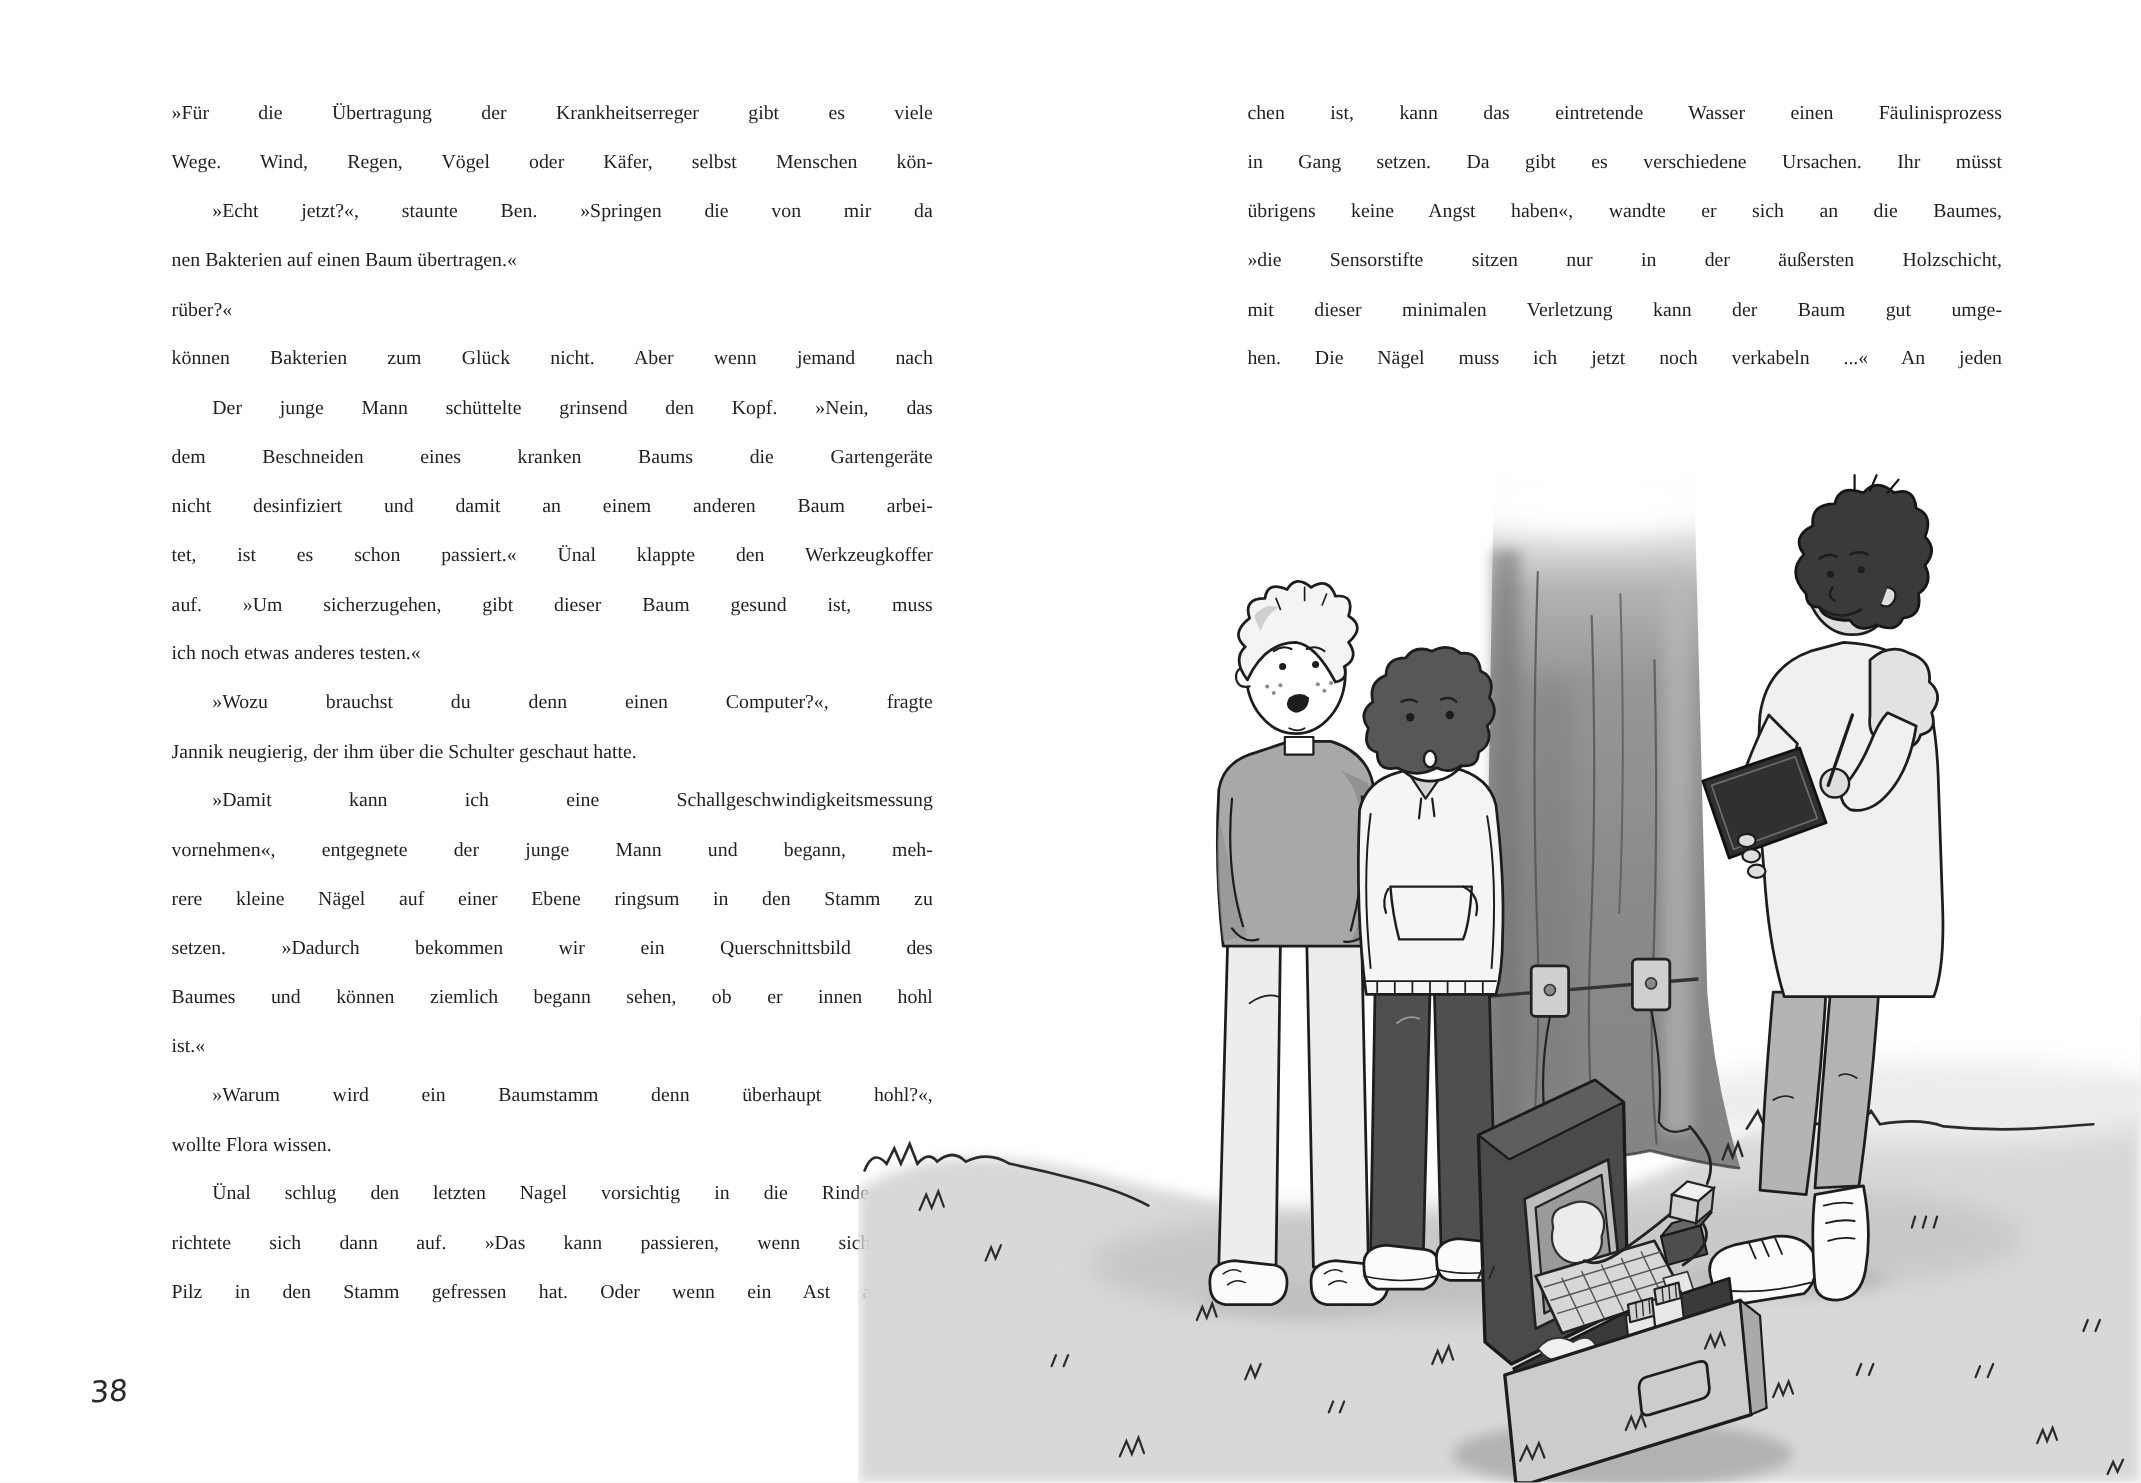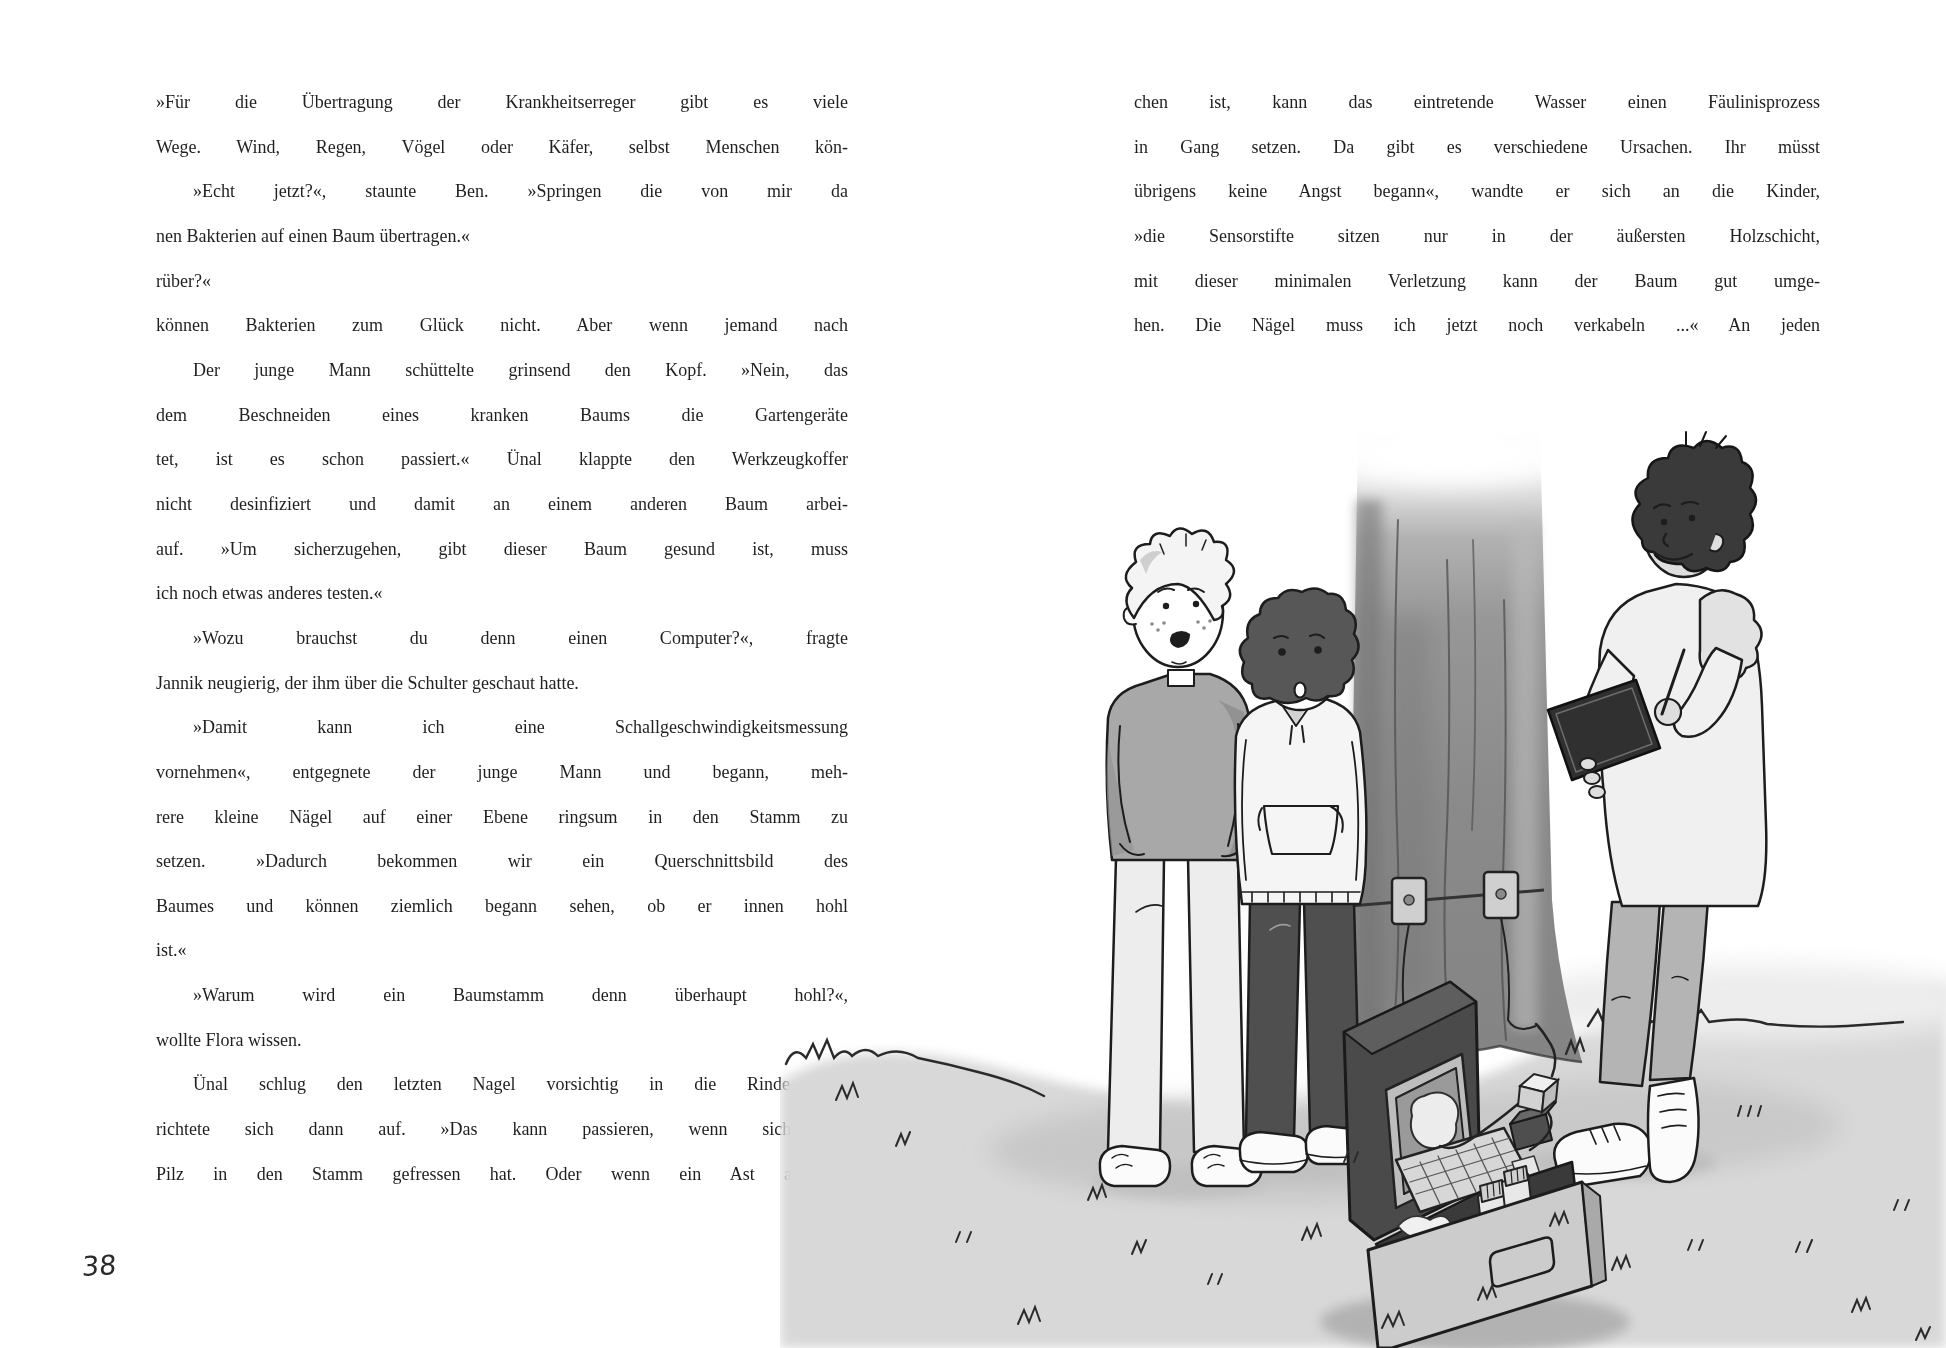--- a/index.html
+++ b/index.html
@@ -37,22 +37,22 @@
 
   <div class="textcol left">
       <div class="line">»Für die Übertragung der Krankheitserreger gibt es viele</div>
       <div class="line">Wege. Wind, Regen, Vögel oder Käfer, selbst Menschen kön-</div>
       <div class="line indent">»Echt jetzt?«, staunte Ben. »Springen die von mir da</div>
       <div class="line noj">nen Bakterien auf einen Baum übertragen.«</div>
       <div class="line noj">rüber?«</div>
       <div class="line">können Bakterien zum Glück nicht. Aber wenn jemand nach</div>
       <div class="line indent">Der junge Mann schüttelte grinsend den Kopf. »Nein, das</div>
       <div class="line">dem Beschneiden eines kranken Baums die Gartengeräte</div>
+      <div class="line">nicht desinfiziert und damit an einem anderen Baum arbei-</div>
       <div class="line">tet, ist es schon passiert.« Ünal klappte den Werkzeugkoffer</div>
-      <div class="line">nicht desinfiziert und damit an einem anderen Baum arbei-</div>
       <div class="line">auf. »Um sicherzugehen, gibt dieser Baum gesund ist, muss</div>
       <div class="line noj">ich noch etwas anderes testen.«</div>
       <div class="line indent">»Wozu brauchst du denn einen Computer?«, fragte</div>
       <div class="line noj">Jannik neugierig, der ihm über die Schulter geschaut hatte.</div>
       <div class="line indent">»Damit kann ich eine Schallgeschwindigkeitsmessung</div>
       <div class="line">vornehmen«, entgegnete der junge Mann und begann, meh-</div>
       <div class="line">rere kleine Nägel auf einer Ebene ringsum in den Stamm zu</div>
       <div class="line">setzen. »Dadurch bekommen wir ein Querschnittsbild des</div>
       <div class="line">Baumes und können ziemlich begann sehen, ob er innen hohl</div>
       <div class="line noj">ist.«</div>
@@ -61,21 +61,21 @@
       <div class="line indent">Ünal schlug den letzten Nagel vorsichtig in die Rinde und</div>
       <div class="line">richtete sich dann auf. »Das kann passieren, wenn sich ein</div>
       <div class="line">Pilz in den Stamm gefressen hat. Oder wenn ein Ast abgebro-</div>
     </div>
 
   <div class="folio">38</div>
 
   <div class="textcol right">
       <div class="line">chen ist, kann das eintretende Wasser einen Fäulinisprozess</div>
       <div class="line">in Gang setzen. Da gibt es verschiedene Ursachen. Ihr müsst</div>
-      <div class="line">übrigens keine Angst begann«, wandte er sich an die Kinder,</div>
+      <div class="line">übrigens keine Angst haben«, wandte er sich an die Baumes,</div>
       <div class="line">»die Sensorstifte sitzen nur in der äußersten Holzschicht,</div>
       <div class="line">mit dieser minimalen Verletzung kann der Baum gut umge-</div>
       <div class="line">hen. Die Nägel muss ich jetzt noch verkabeln ...« An jeden</div>
     </div>
 
   <svg class="illu" viewBox="780 338 1946 1010" width="1166" height="1010" preserveAspectRatio="xMinYMin slice" xmlns="http://www.w3.org/2000/svg">
     <defs>
       <linearGradient id="trunkGrad" x1="0" y1="430" x2="0" y2="1060" gradientUnits="userSpaceOnUse">
         <stop offset="0" stop-color="#ffffff"></stop>
         <stop offset="0.07" stop-color="#efefef"></stop>

